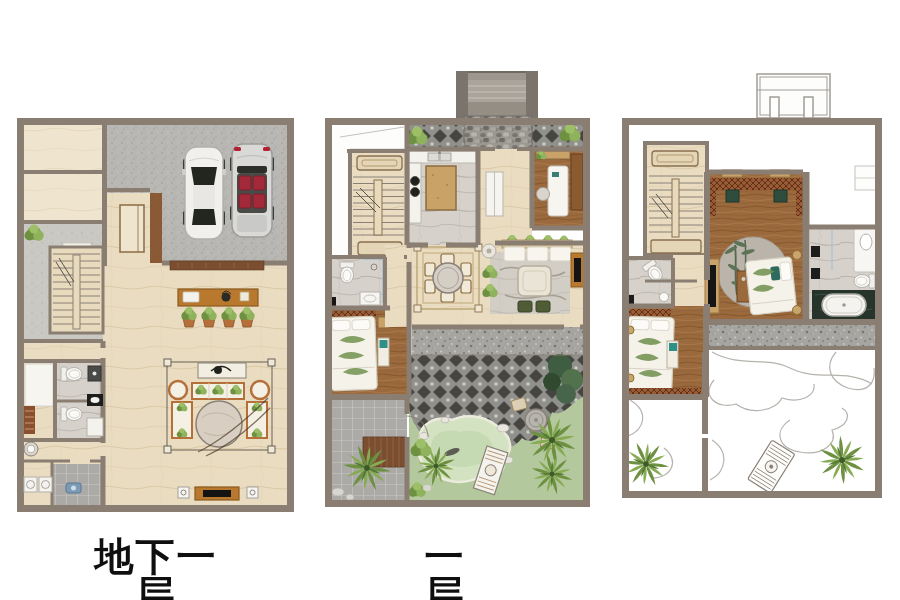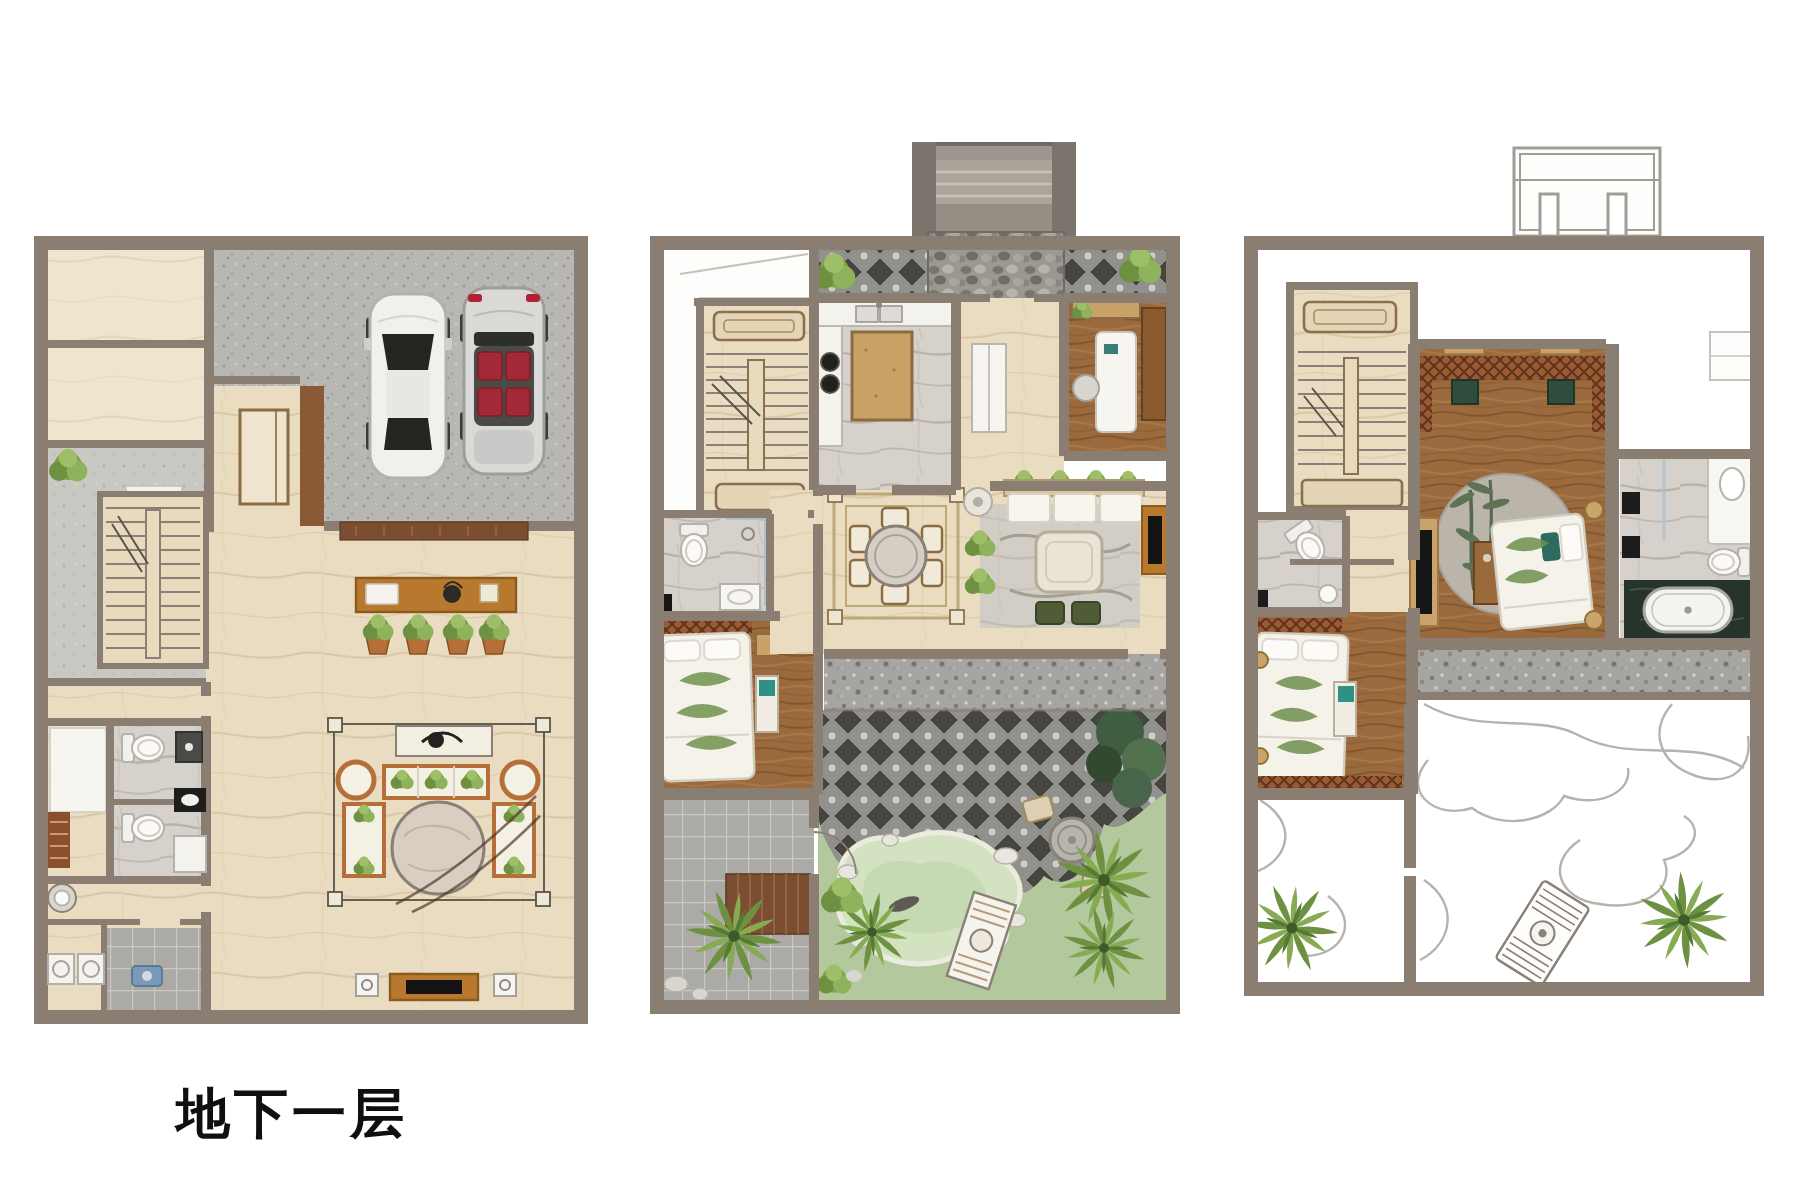--- a/index.html
+++ b/index.html
@@ -1,21 +1,21 @@
 <!DOCTYPE html>
 <html><head>
 <meta charset="utf-8">
 <style>
   html,body{margin:0;padding:0;background:#ffffff;}
   #stage{position:relative;width:900px;height:600px;background:#ffffff;overflow:hidden;
          font-family:"Liberation Sans",sans-serif;}
   #planart{position:absolute;left:0;top:0;}
   .floor-label{position:absolute;top:538px;height:40px;line-height:38px;
     font-family:Liberation Serif, serif;
-    font-weight:800;font-size:27px;color:#0f0f0f;text-align:left;letter-spacing:2px;}
+    font-weight:800;font-size:39px;color:#0f0f0f;text-align:center;letter-spacing:2px;}
 </style>
 </head>
 <body>
 
 <div id="stage">
 <svg id="planart" width="900" height="600" viewBox="0 0 900 600" xmlns="http://www.w3.org/2000/svg">
 <defs>
   <pattern id="pMarble" width="50" height="40" patternUnits="userSpaceOnUse">
     <rect width="50" height="40" fill="#e9dcc1"></rect>
     <path d="M-5,8 C10,2 25,14 52,6" stroke="#d6c3a0" stroke-width="1" fill="none" opacity="0.8"></path>
@@ -605,13 +605,14 @@
     <path d="M625,306 H674 M702,306 V306" stroke-width="5"></path>
     <path d="M706,306 V397" stroke-width="6"></path>
     <path d="M625,397 H705" stroke-width="6"></path>
     <path d="M705,352 V434 M705,438 V492" stroke-width="6"></path>
     <path d="M645,281 H697" stroke-width="3"></path>
   </g>
 </g>
 </svg>
 
 <div class="floor-label" style="left:88px;width:136px;">地下一层</div>
+<div class="floor-label" style="left:405px;width:80px;">一层</div>
 </div>
 
 </body></html>

